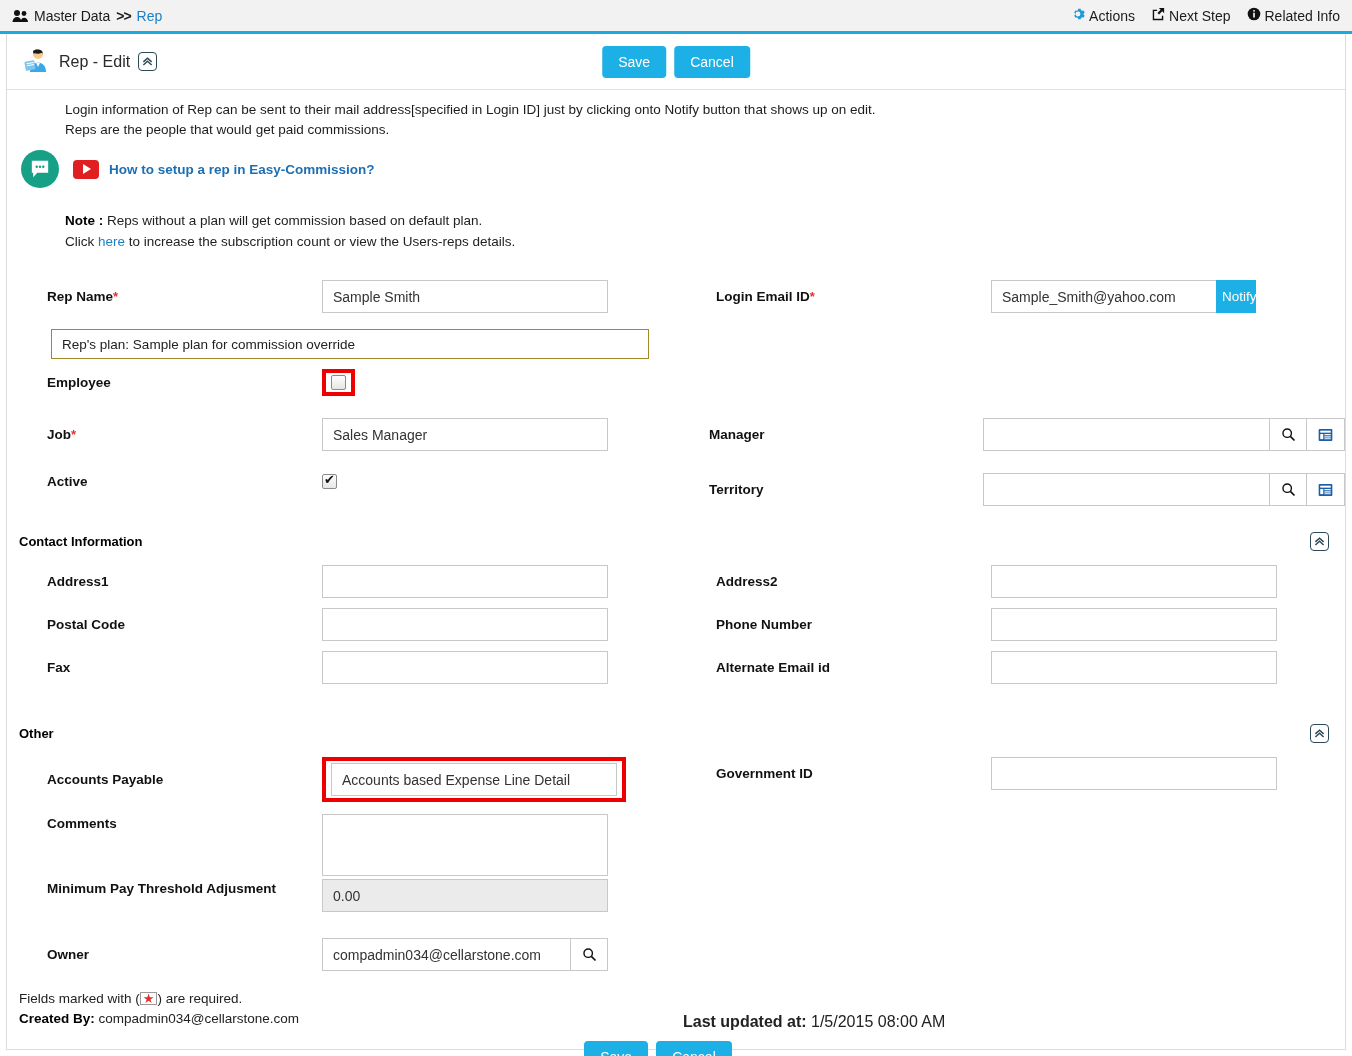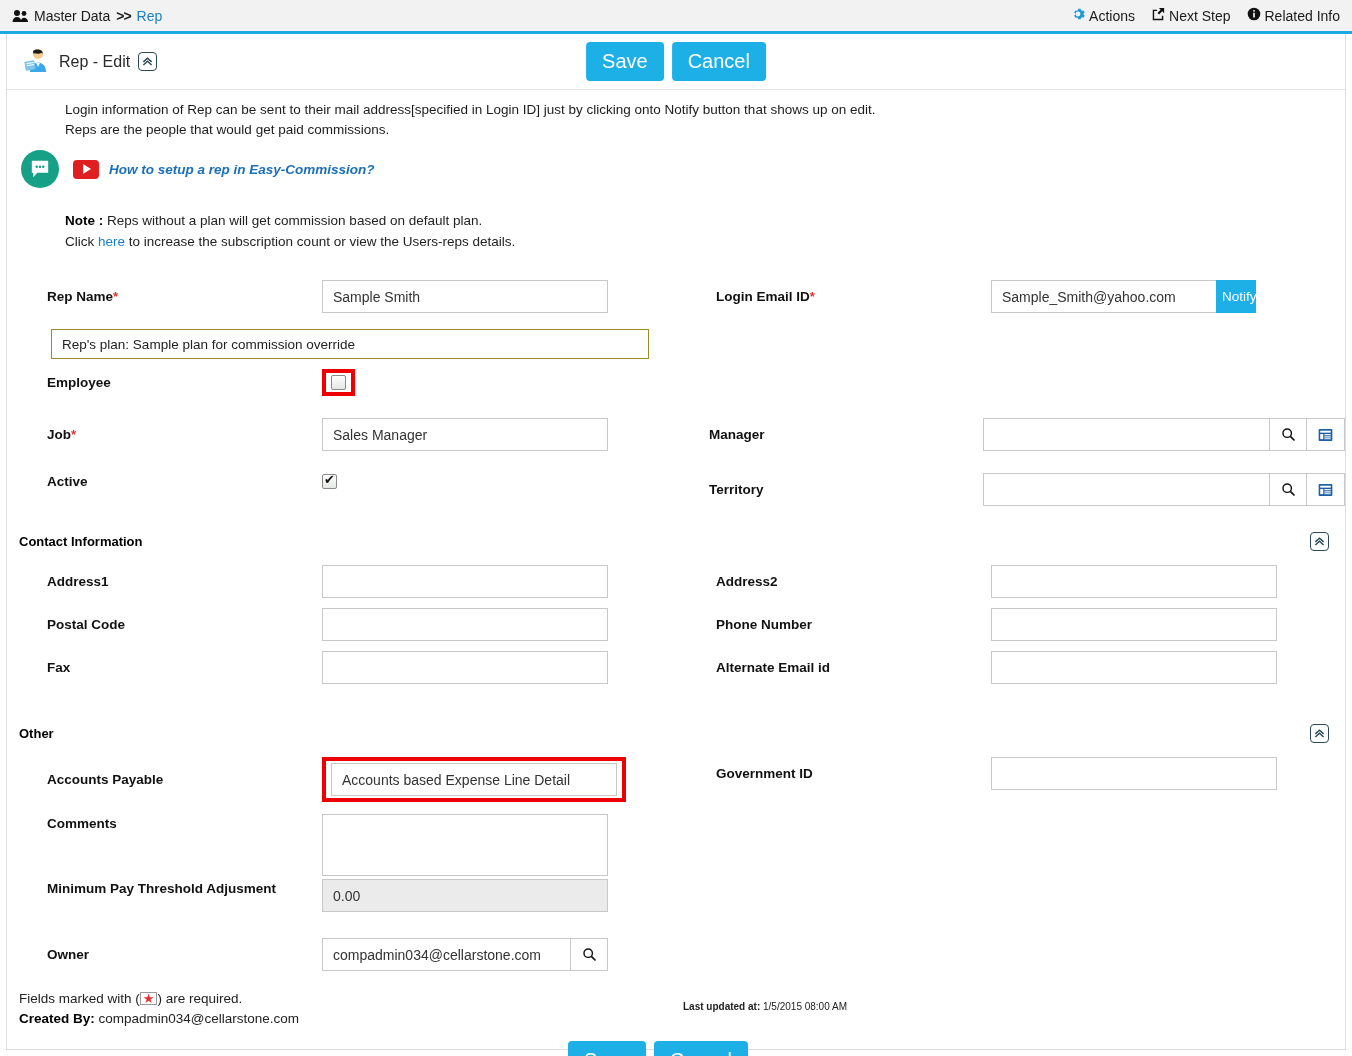--- a/index.html
+++ b/index.html
@@ -90,35 +90,34 @@
     transform: translateX(-50%);
     display: flex;
     gap: 8px;
   }
   .btn {
     background: #1cb0e6;
     color: #fff;
     border: none;
     border-radius: 4px;
     padding: 8px 16px;
-    font-size: 20px;
+    font-size: 14px;
     font-family: "Liberation Sans", sans-serif;
     cursor: pointer;
   }
 
   
   .infoblock { padding: 10px 0 0 0; position: relative; }
   .info-line { margin-left: 58px; font-size: 13.5px; line-height: 20px; color: #1c1c1c; }
   .video-row {
     display: flex;
     align-items: center;
     gap: 10px;
     margin-top: 10px;
     padding-left: 14px;
-    font-style: italic;
   }
   .chat-circle {
     width: 38px; height: 38px;
     border-radius: 50%;
     background: #16a085;
     display: flex; align-items: center; justify-content: center;
     flex: 0 0 auto;
   }
   .yt {
     width: 26px; height: 19px;
@@ -287,22 +286,22 @@
   .foot-line b { color: #000; }
   .req-star {
     display: inline-block;
     border: 1px solid #999;
     padding: 0 2px;
     line-height: 11px;
   }
   .updated {
     position: absolute;
     left: 676px;
-    top: 12px;
-    font-size: 10px;
+    top: 24px;
+    font-size: 16px;
   }
   .footer-btns {
     display: flex;
     justify-content: center;
     gap: 8px;
     margin-top: 12px;
     padding-right: 48px;
   }
 </style>
 </head>

